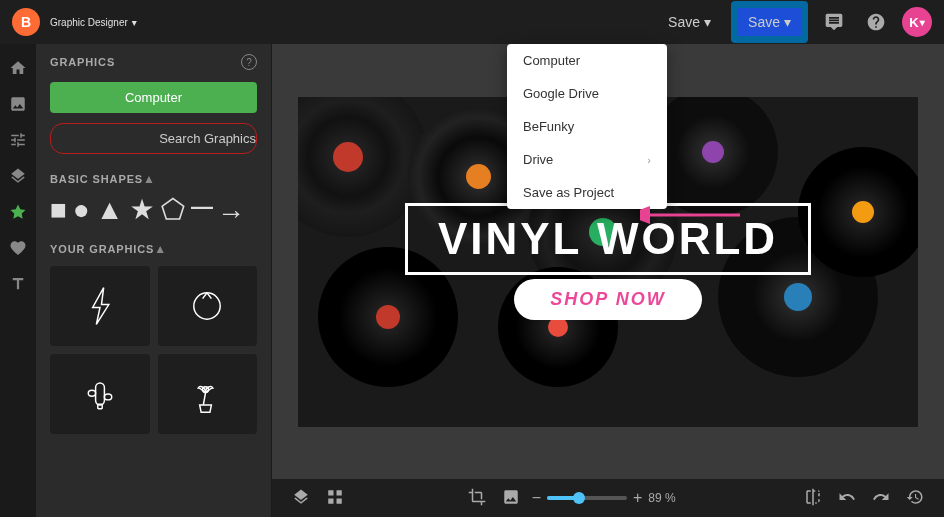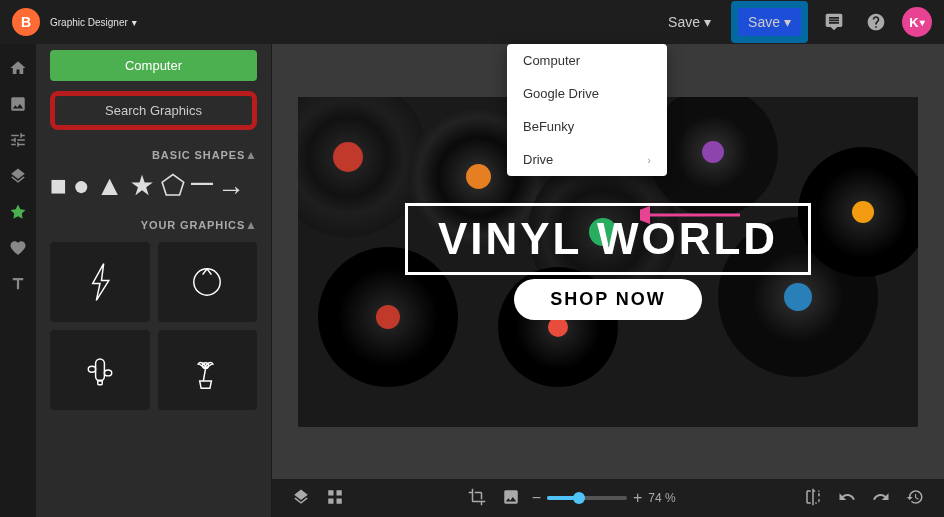--- a/index.html
+++ b/index.html
@@ -129,31 +129,31 @@
       font-size: 13px;
       font-weight: 500;
       cursor: pointer;
       text-align: center;
     }
     .search-graphics-btn {
       margin: 4px 14px 10px;
       padding: 7px 0;
       background: none;
       color: #ccc;
-      border: 5px solid #b91c1c;
-      border-radius: 8px;
+      border: 1px solid #b91c1c;
+      border-radius: 13px;
       font-size: 13px;
       cursor: pointer;
-      text-align: center;
+      text-align: right;
       width: calc(100% - 28px);
     }
     .section-header {
       display: flex;
       align-items: center;
-      justify-content: flex-end;
+      justify-content: flex-start;
       padding: 8px 14px 6px;
       cursor: pointer;
     }
     .section-title {
       font-size: 11px;
       font-weight: 600;
       letter-spacing: 0.08em;
       color: #aaa;
       text-transform: uppercase;
     }
@@ -240,28 +240,29 @@
       text-transform: uppercase;
     }
     .vinyl-subtitle {
       font-size: 13px;
       letter-spacing: 4px;
       color: #ddd;
       text-transform: uppercase;
     }
     .shop-btn {
       background: #fff;
-      color: #000000;
+      color: #ec4899;
       font-weight: 900;
       font-size: 18px;
       letter-spacing: 2px;
       padding: 10px 36px;
       border-radius: 30px;
       text-transform: uppercase;
       font-family: Impact, 'Arial Black', sans-serif;
+      font-style: italic;
     }
 
     
     .bottom-toolbar {
       height: 38px;
       background: #1e1e1e;
       display: flex;
       align-items: center;
       justify-content: space-between;
       padding: 0 16px;
@@ -374,20 +375,23 @@
   <div class="dropdown-item">
     <span>Google Drive</span>
   </div>
   <div class="dropdown-item">
     <span>BeFunky</span>
   </div>
   <div class="dropdown-item">
     <span>Drive</span>
     <span class="dropdown-arrow">›</span>
   </div>
+  <div class="dropdown-item">
+    <span>Save as Project</span>
+  </div>
 </div>
 
 <div class="arrow-annotation">
   <svg width="110" height="40" viewBox="0 0 110 40">
     <defs>
       <marker id="arrowhead" markerWidth="8" markerHeight="6" refX="0" refY="3" orient="auto">
         <polygon points="0 0, 8 3, 0 6" fill="#e84393"></polygon>
       </marker>
     </defs>
     <path d="M 100 20 L 10 20" stroke="#e84393" stroke-width="3" fill="none" marker-end="url(#arrowhead)"></path>
@@ -428,20 +432,24 @@
         </svg>
     </div>
     <div class="icon-bar-item">
       <svg width="18" height="18" viewBox="0 0 24 24" fill="currentColor">
           <path d="M5 4v3h5.5v12h3V7H19V4z"></path>
         </svg>
     </div>
   </div>
 
   <div class="left-panel">
+    <div class="panel-header">
+      <span class="panel-title">GRAPHICS</span>
+      <div class="panel-help">?</div>
+    </div>
     <button class="computer-btn">Computer</button>
     <button class="search-graphics-btn">Search Graphics</button>
 
     <div class="section-header">
       <span class="section-title">BASIC SHAPES</span>
       <span class="section-chevron">▲</span>
     </div>
     <div class="shapes-grid">
       <span class="shape">■</span>
       <span class="shape">●</span>
@@ -555,21 +563,21 @@
               <path d="M21 19V5c0-1.1-.9-2-2-2H5c-1.1 0-2 .9-2 2v14c0 1.1.9 2 2 2h14c1.1 0 2-.9 2-2zM8.5 13.5l2.5 3.01L14.5 12l4.5 6H5l3.5-4.5z"></path>
             </svg>
         </span>
         <div class="zoom-control">
           <button class="zoom-btn">−</button>
           <div class="zoom-slider">
             <div class="zoom-slider-fill"></div>
             <div class="zoom-slider-thumb"></div>
           </div>
           <button class="zoom-btn">+</button>
-          <span class="zoom-pct">74 %</span>
+          <span class="zoom-pct">89 %</span>
         </div>
       </div>
       <div class="toolbar-right">
         <span class="toolbar-icon">
           <svg width="18" height="18" viewBox="0 0 24 24" fill="#aaa">
               <path d="M15 21h2v-2h-2v2zm4-12h2V7h-2v2zM3 5v14c0 1.1.9 2 2 2h4v-2H5V5h4V3H5c-1.1 0-2 .9-2 2zm16-2v2h2c0-1.1-.9-2-2-2zm-8 20h2V1h-2v22zm8-6h2v-2h-2v2zM15 3h-2v2h2V3zm4 8h2v-2h-2v2zm0 8c1.1 0 2-.9 2-2h-2v2z"></path>
             </svg>
         </span>
         <span class="toolbar-icon">
           <svg width="18" height="18" viewBox="0 0 24 24" fill="#aaa">

